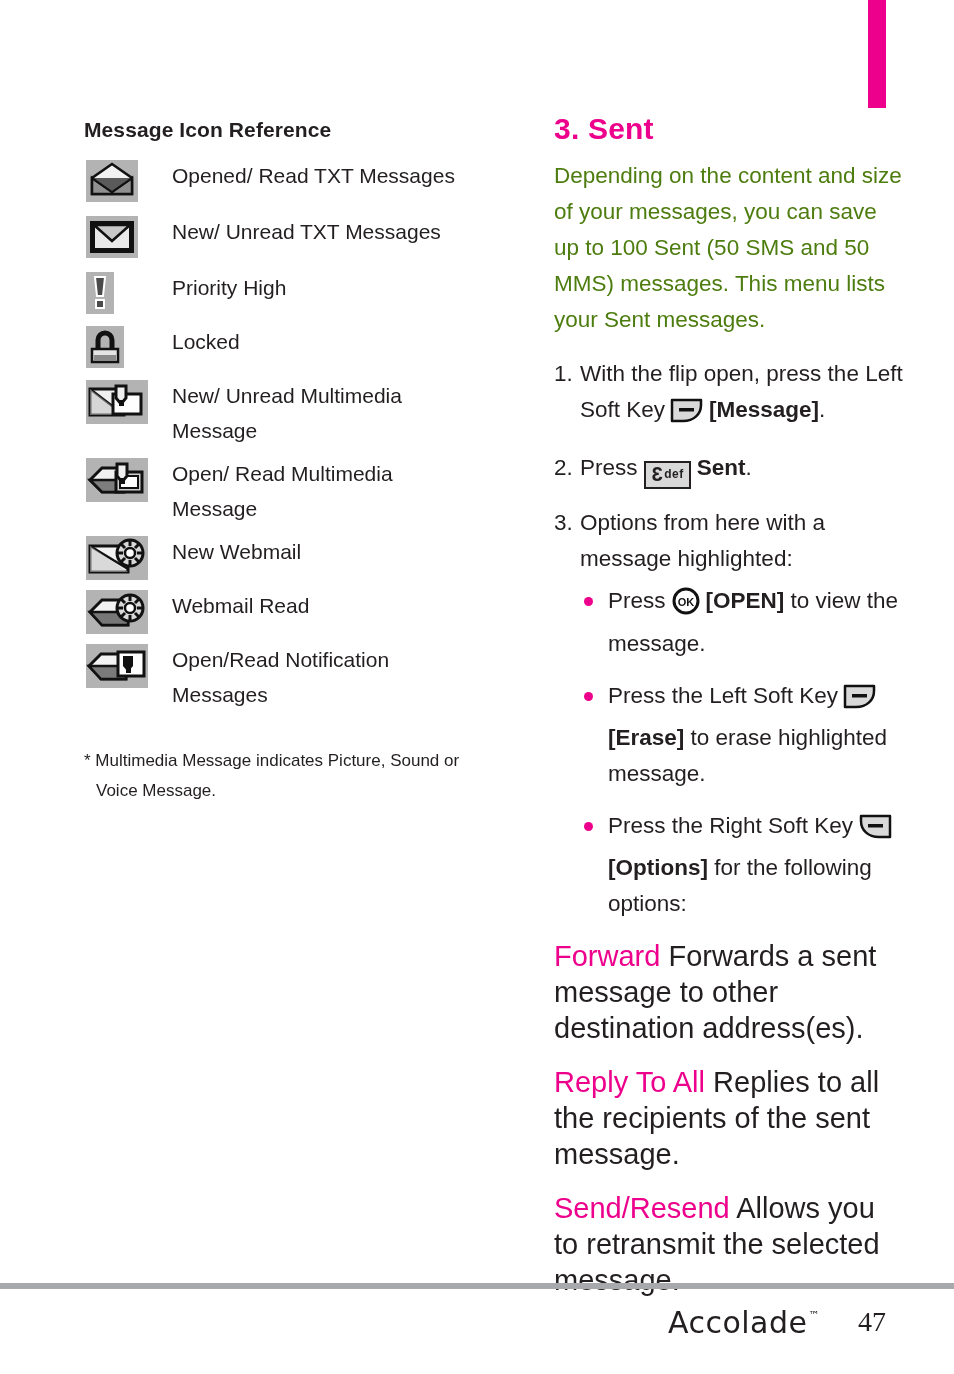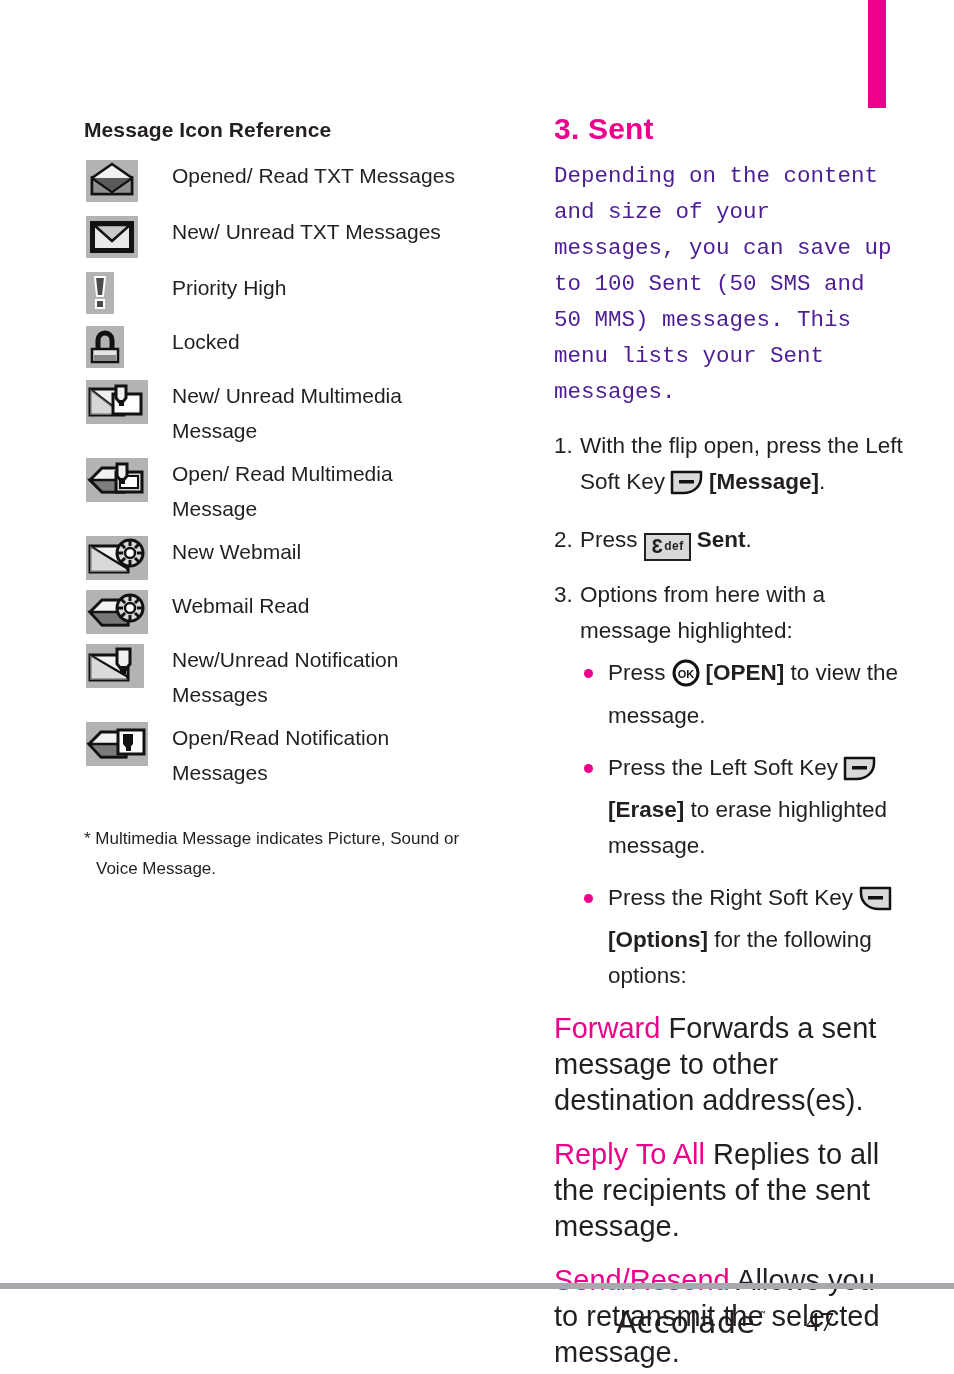--- a/index.html
+++ b/index.html
@@ -103,22 +103,21 @@
     font-size: 30px;
     font-weight: bold;
     color: #ec008c;
     margin: 0 0 12px 0;
     letter-spacing: .2px;
   }
   .para {
     font-size: 22.5px;
     line-height: 36px;
     margin: 0 0 18px 0;
-    color: #4c1d95;
-    font-family: Liberation Mono, monospace;
+    color: #4d7c0f;
   }
   .steps {
     margin: 0;
     padding: 0;
     list-style: none;
   }
   .step {
     display: flex;
     font-size: 22.5px;
     line-height: 36px;
@@ -210,21 +209,21 @@
   }
   .footer {
     position: absolute;
     left: 0;
     top: 1292px;
     width: 954px;
     height: 60px;
     display: flex;
     align-items: center;
     justify-content: flex-end;
-    padding-right: 120px;
+    padding-right: 68px;
     box-sizing: border-box;
   }
   .brand {
     font-family: "DejaVu Sans", sans-serif;
     font-size: 30px;
     font-weight: 400;
     letter-spacing: .5px;
     color: #231f20;
   }
   .tm {
@@ -354,33 +353,20 @@
             <path d="M4 22 L16 10 L42 10 L42 35 L16 35 Z" fill="#f2f2f2" stroke="#111" stroke-width="3"></path>
             <path d="M4 22 L16 35 L42 35 L42 22 Z" fill="#777" stroke="#111" stroke-width="2.5"></path>
             <circle cx="44" cy="18" r="13" fill="#d8d8d8" stroke="#111" stroke-width="3"></circle>
             <circle cx="44" cy="18" r="5" fill="#fff" stroke="#111" stroke-width="2.5"></circle>
             <path d="M44 5 L44 11 M44 25 L44 31 M31 18 L37 18 M51 18 L57 18 M35 9 L39 13 M49 23 L53 27 M53 9 L49 13 M39 23 L35 27" stroke="#111" stroke-width="3"></path>
           </svg>
         </span>
         <span class="icon-label">Webmail Read</span>
       </li>
 
-      <li class="icon-row">
-        <span class="icon-cell">
-          <svg class="ic" width="58" height="44" viewBox="0 0 58 44">
-            <rect x="0" y="0" width="58" height="44" fill="#b3b3b3"></rect>
-            <rect x="4" y="11" width="38" height="25" fill="#f2f2f2" stroke="#111" stroke-width="3"></rect>
-            <path d="M4 11 L42 33" stroke="#111" stroke-width="2.5" fill="none"></path>
-            <path d="M4 11 L4 36 L42 36 Z" fill="#c2c2c2" opacity=".5"></path>
-            <path d="M31 5 L44 5 L44 20 L37.5 28 L31 20 Z" fill="#efefef" stroke="#111" stroke-width="3"></path>
-            <rect x="34" y="22" width="6" height="8" fill="#111"></rect>
-          </svg>
-        </span>
-        <span class="icon-label">New/Unread Notification Messages</span>
-      </li>
 
       <li class="icon-row">
         <span class="icon-cell">
           <svg class="ic" width="62" height="44" viewBox="0 0 62 44">
             <rect x="0" y="0" width="62" height="44" fill="#b3b3b3"></rect>
             <path d="M3 22 L15 10 L40 10 L40 35 L15 35 Z" fill="#f2f2f2" stroke="#111" stroke-width="3"></path>
             <path d="M3 22 L15 35 L40 35 L40 22 Z" fill="#7a7a7a" stroke="#111" stroke-width="2.5"></path>
             <rect x="32" y="8" width="26" height="24" fill="#fff" stroke="#111" stroke-width="3"></rect>
             <path d="M37 12 L47 12 L47 22 L42 28 L37 22 Z" fill="#111"></path>
             <rect x="40" y="23" width="5" height="6" fill="#111"></rect>

